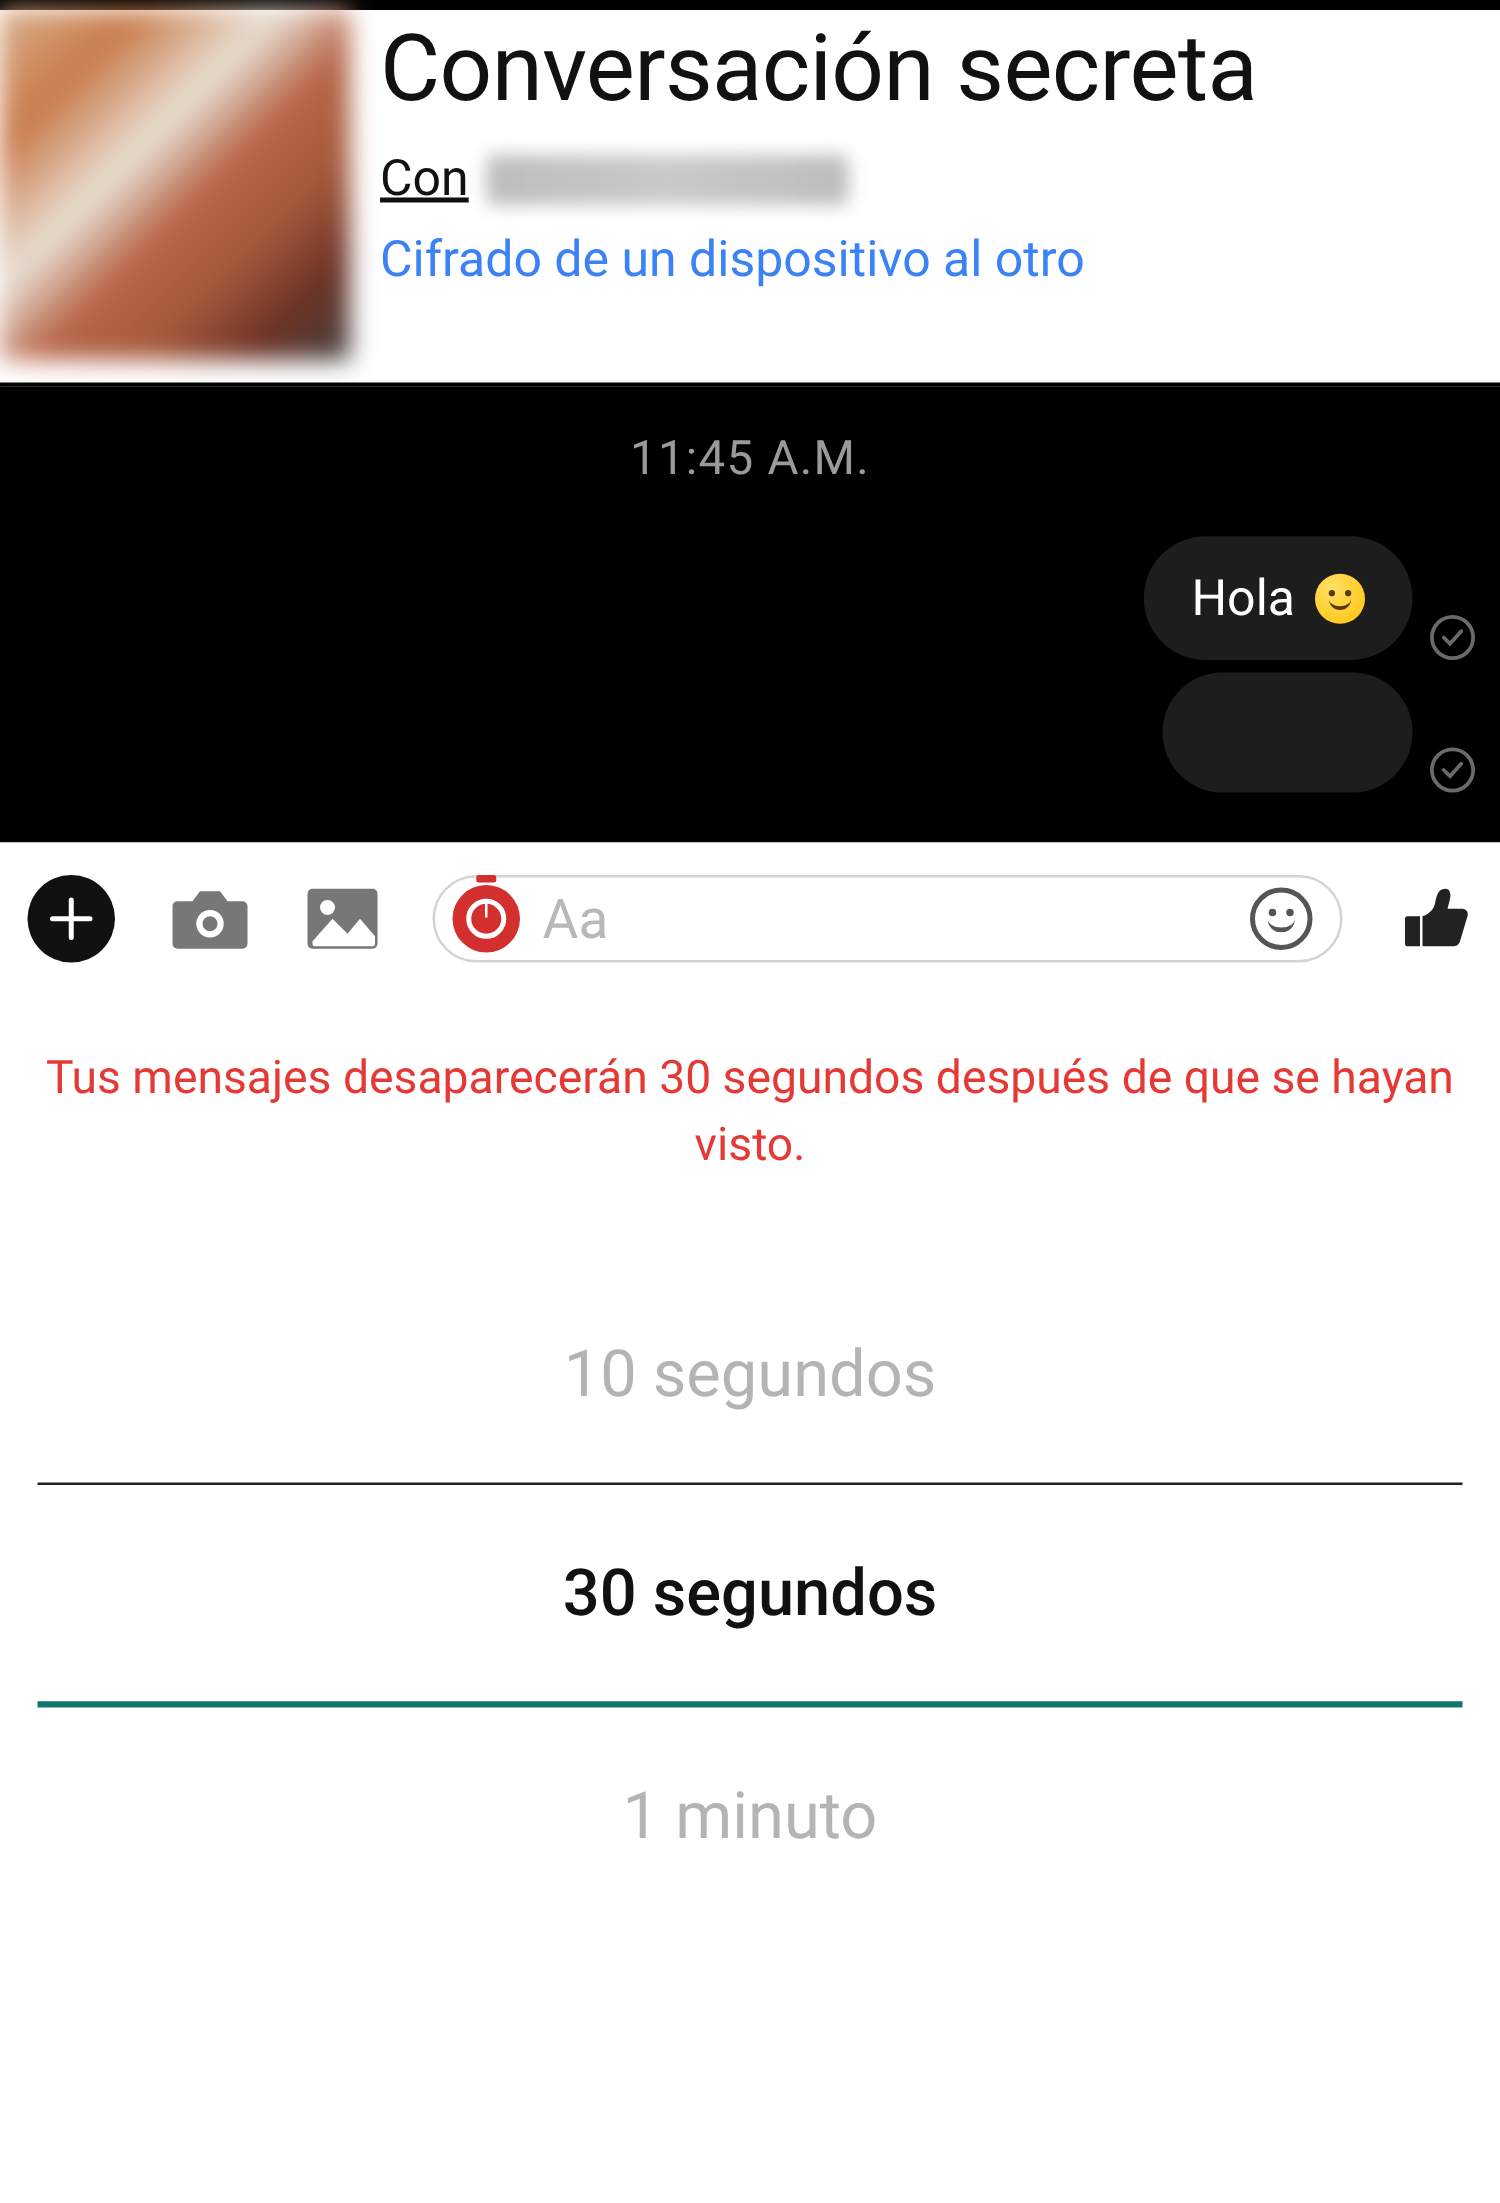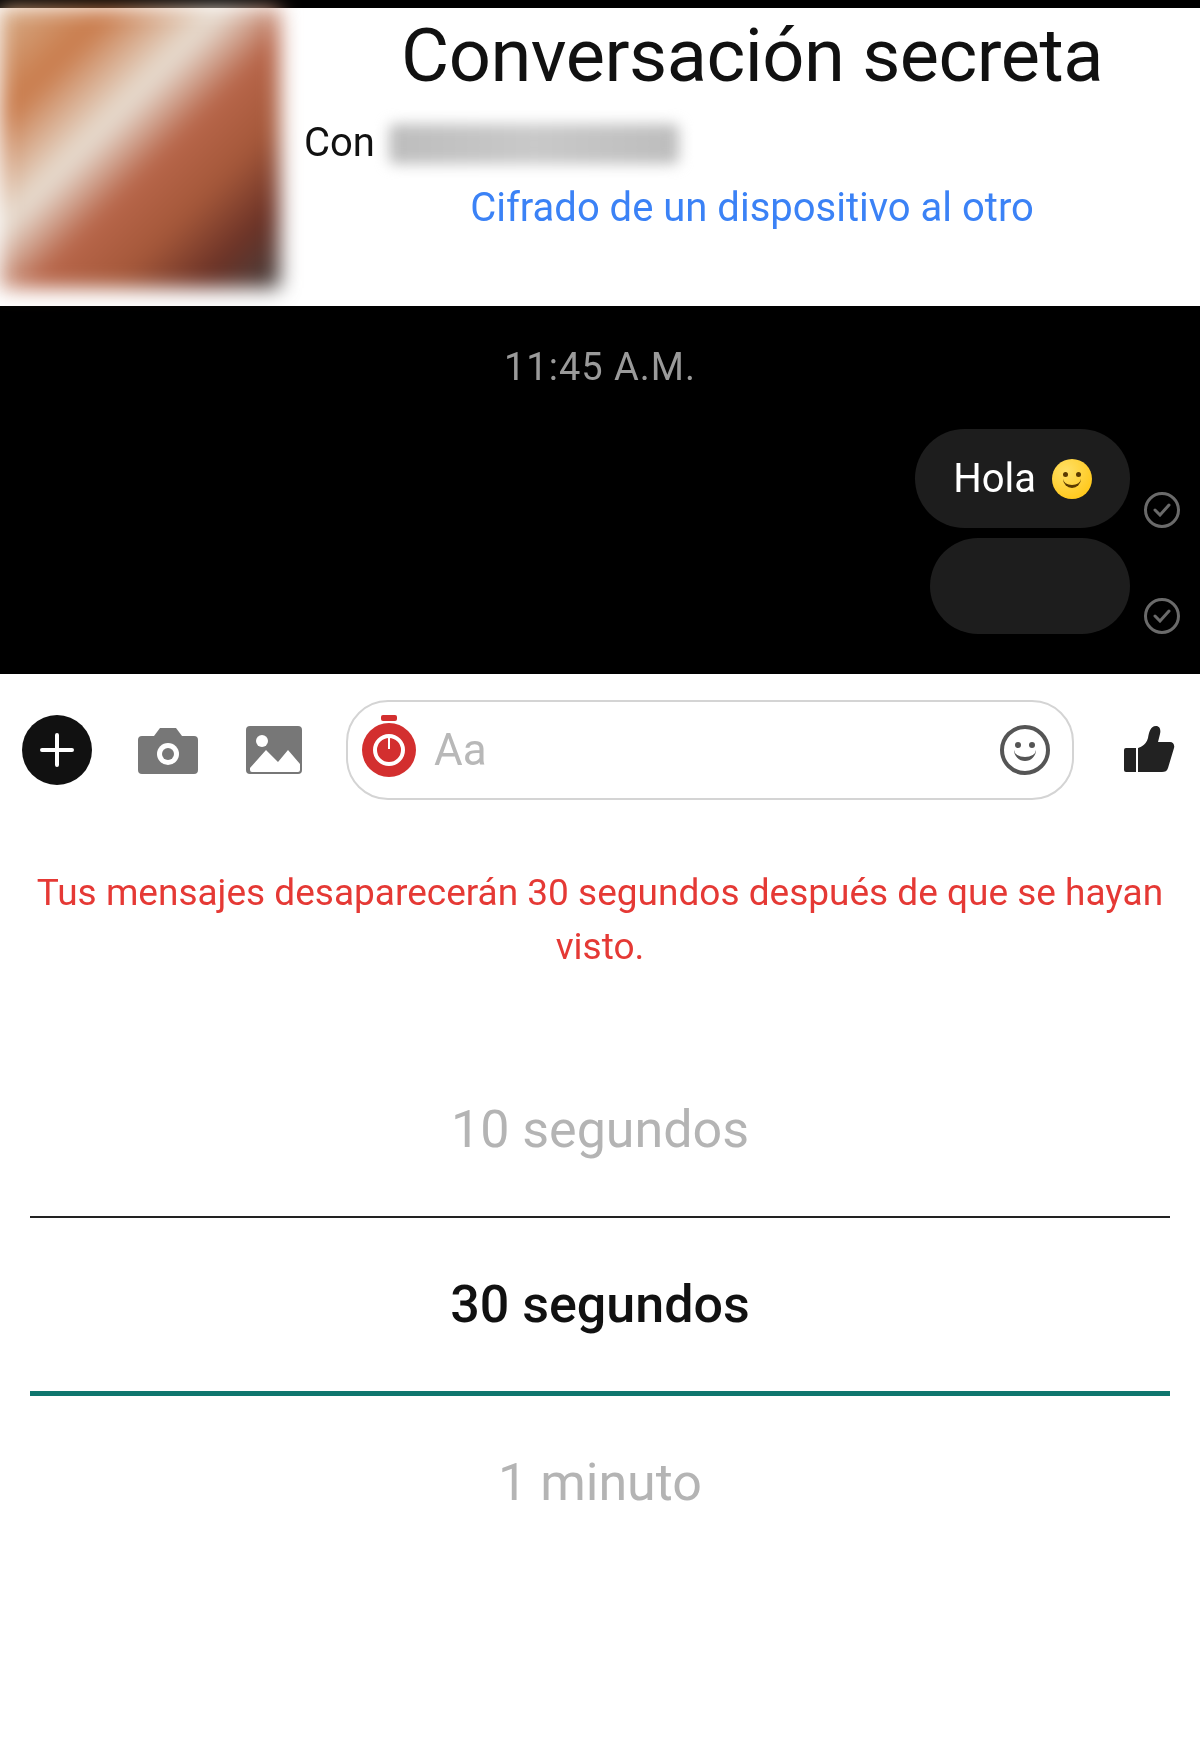--- a/index.html
+++ b/index.html
@@ -21,21 +21,20 @@
       background: #000;
       width: 100%;
     }
 
     .header {
       display: flex;
       align-items: flex-start;
       background: #fff;
       padding: 0 0 18px 0;
       border-bottom: 3px solid #000000;
-      text-align: center;
     }
 
     .avatar {
       width: 280px;
       height: 280px;
       margin-right: 24px;
       background: linear-gradient(135deg,#d8b08c 0%,#c97a4a 20%,#e8e0d5 40%,#b8664a 55%,#a5583a 70%,#6b3226 85%,#404040 100%);
       position: relative;
       flex-shrink: 0;
       filter: blur(10px);
@@ -59,20 +58,21 @@
     .header-subtitle-row {
       display: flex;
       align-items: baseline;
       gap: 14px;
       margin-bottom: 18px;
     }
 
     .header-con {
       font-size: 40px;
       color: #111;
+      text-decoration: underline;
     }
 
     .header-name-redacted {
       display: inline-block;
       width: 290px;
       height: 40px;
       background: linear-gradient(90deg,#bdbdbd 0%,#c9c9c9 50%,#bdbdbd 100%);
       filter: blur(7px);
       border-radius: 6px;
       position: relative;
@@ -196,21 +196,21 @@
       font-size: 48px;
       font-weight: 300;
       display: flex;
       align-items: center;
       justify-content: center;
       line-height: 1;
     }
 
     .input-pill {
       flex: 1;
-      height: 100px;
+      height: 70px;
       border: 2px solid #d4d4d4;
       border-radius: 42px;
       display: flex;
       align-items: center;
       padding: 0 22px 0 14px;
       gap: 18px;
       background: #fff;
     }
 
     .timer-icon {

